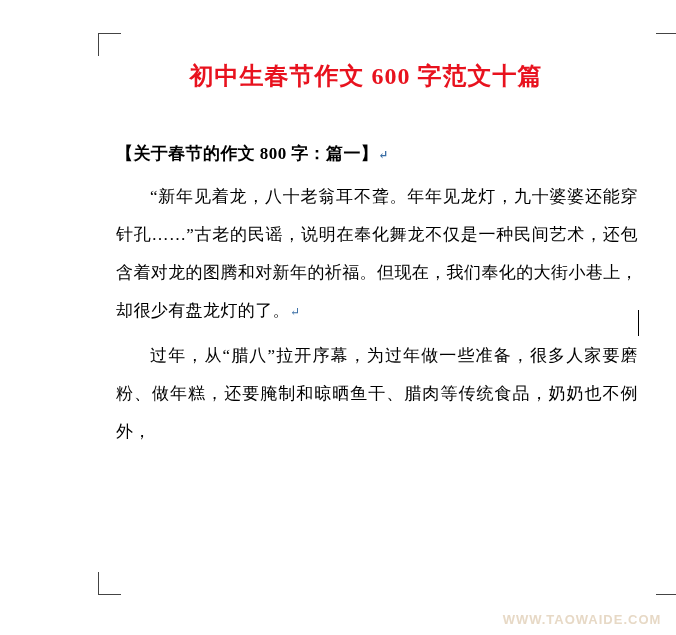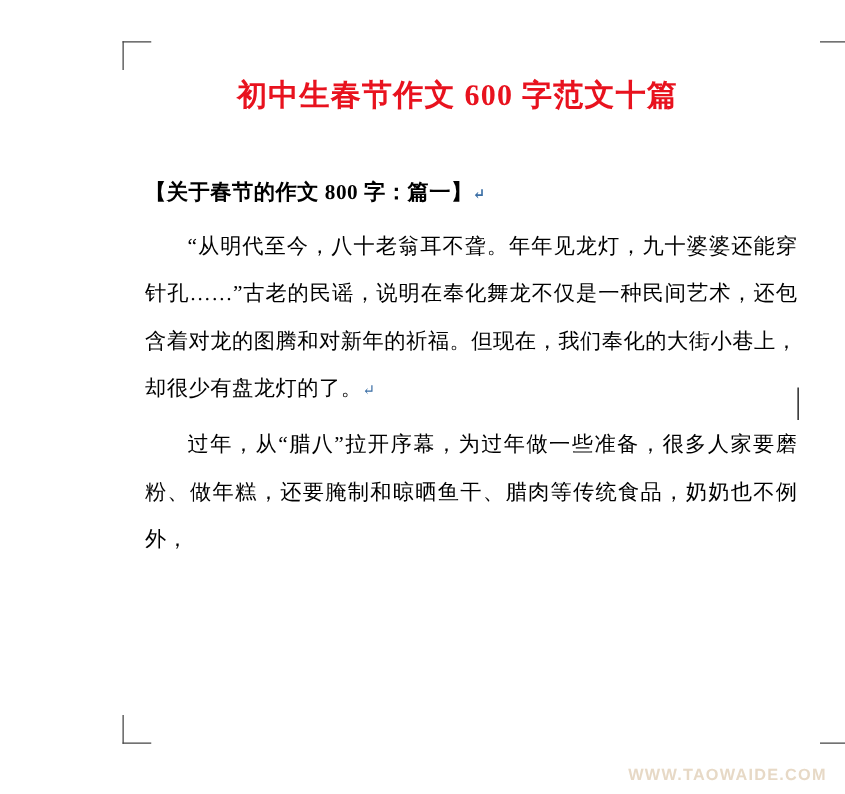--- a/index.html
+++ b/index.html
@@ -115,21 +115,21 @@
   <div class="crop bl"></div>
   <div class="crop br"></div>
 
   <div class="doc-title">初中生春节作文 600 字范文十篇</div>
 
   <div class="body-text">
     <p class="heading">
       <span>【关于春节的作文 800 字：篇一】</span><span class="pmark">↵</span>
     </p>
     <p class="indent">
-      <span>“从明代至今，八十老翁耳不聋。年年见龙灯，九十婆婆还能穿针孔……”古老的民谣，说明在奉化舞龙不仅是一种民间艺术，还包含着对龙的图腾和对新年的祈福。但现在，我们奉化的大街小巷上，却很少有盘龙灯的了。</span><span class="pmark">↵</span>
+      <span>“新年见着龙，八十老翁耳不聋。年年见龙灯，九十婆婆还能穿针孔……”古老的民谣，说明在奉化舞龙不仅是一种民间艺术，还包含着对龙的图腾和对新年的祈福。但现在，我们奉化的大街小巷上，却很少有盘龙灯的了。</span><span class="pmark">↵</span>
     </p>
     <p class="indent">
       <span>过年，从“腊八”拉开序幕，为过年做一些准备，很多人家要磨粉、做年糕，还要腌制和晾晒鱼干、腊肉等传统食品，奶奶也不例外，</span>
     </p>
   </div>
 
   <div class="caret"></div>
 
   <div class="watermark">WWW.TAOWAIDE.COM</div>
 

